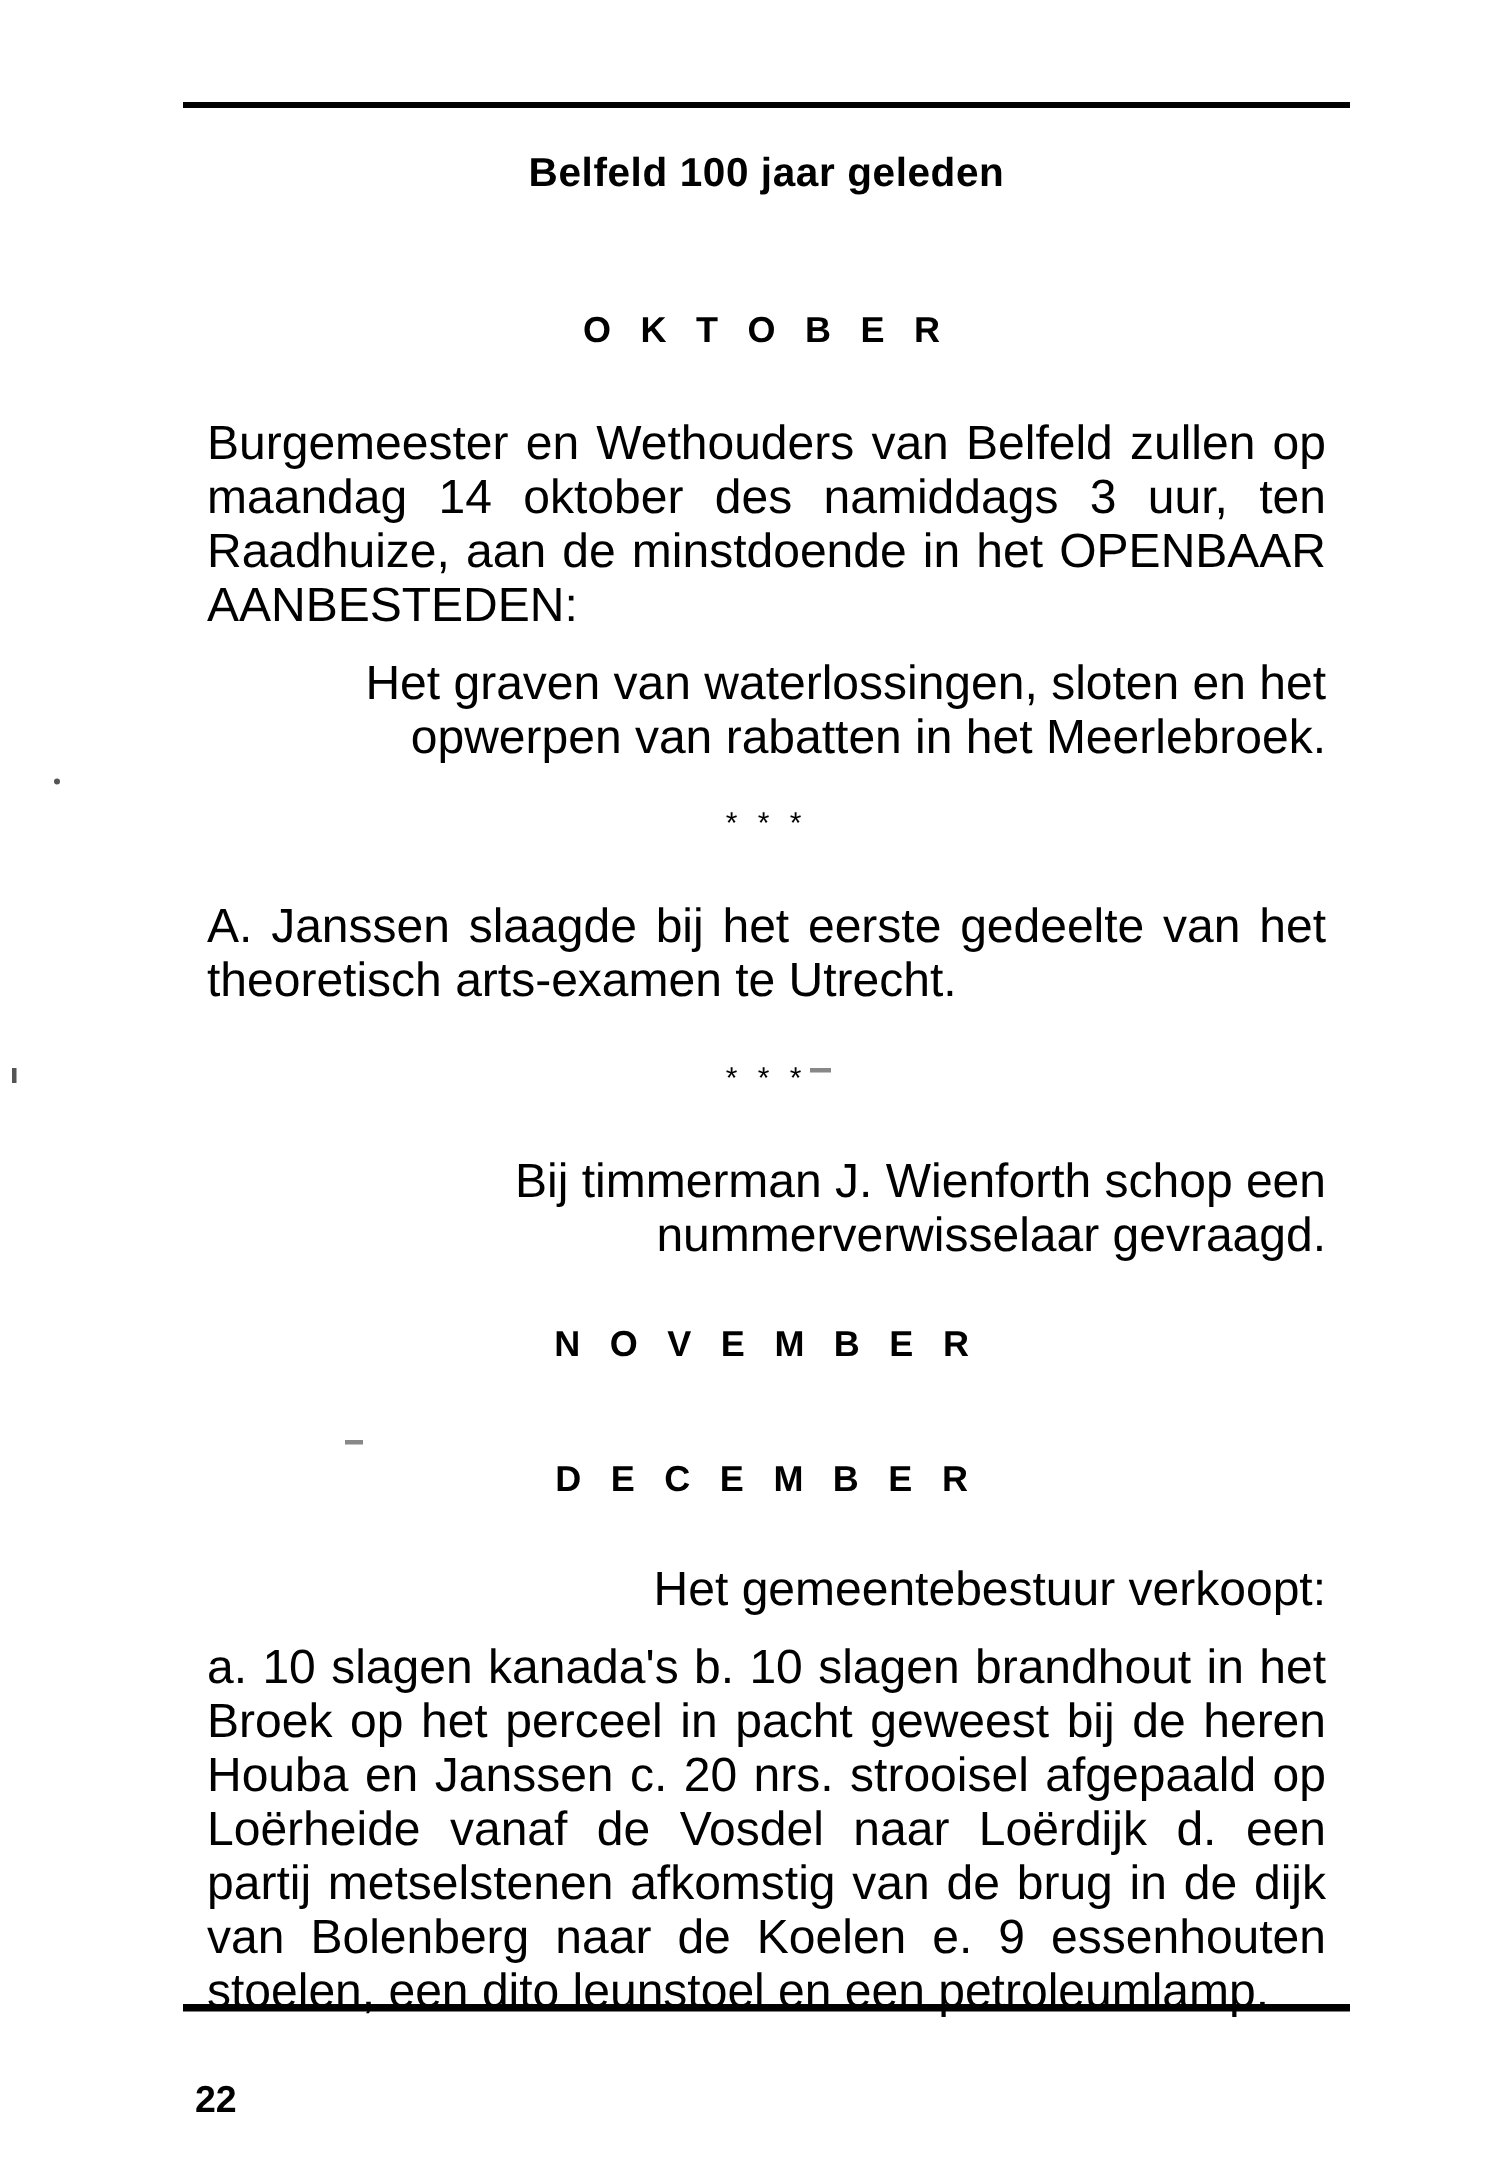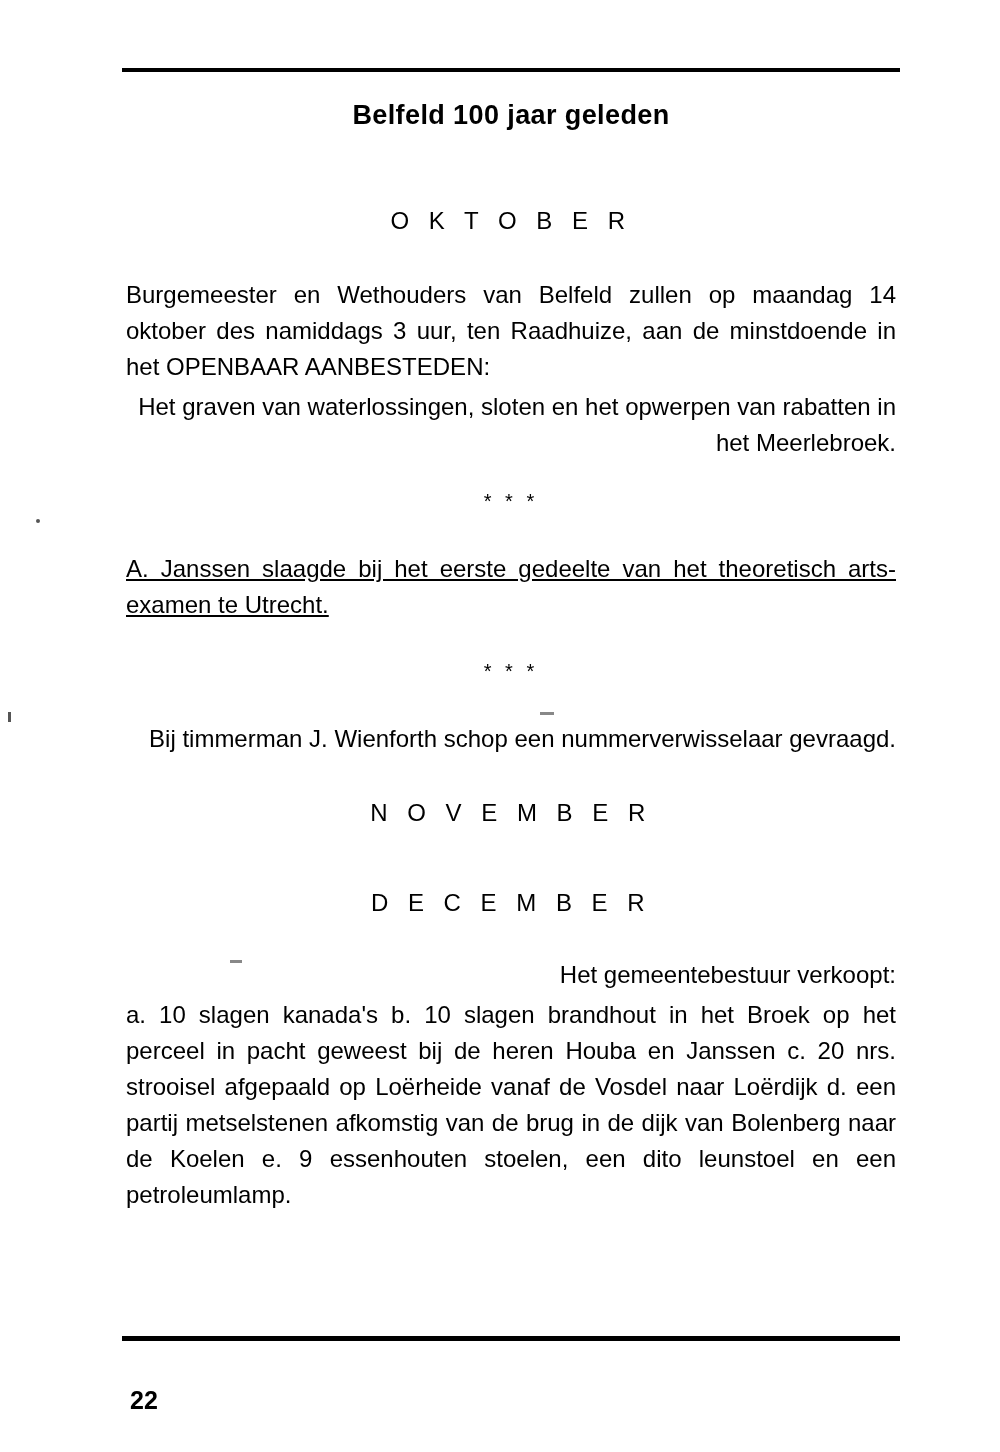--- a/index.html
+++ b/index.html
@@ -46,37 +46,37 @@
     font-weight: bold;
     text-align: center;
     letter-spacing: 0.4px;
     margin: 0 0 0 0;
     padding-top: 8px;
   }
   .section-heading {
     text-align: center;
     font-size: 24px;
     letter-spacing: 6.5px;
-    font-weight: normal;
+    font-weight: bold;
     margin: 0;
   }
   .heading-oktober { margin-top: 76px; }
   .heading-november { margin-top: 42px; }
   .heading-december { margin-top: 62px; }
   .para {
-    font-size: 24px;
+    font-size: 32px;
     line-height: 36px;
     text-align: justify;
-    margin: 4px;
+    margin: 16px;
   }
   .para-first { margin-top: 42px; }
   .para-tight { text-align: right; }
   .para-nov { margin-top: 36px; }
   .para-dec { margin-top: 40px; }
-  .para-janssen { margin-top: 40px; text-decoration: underline; }
+  .para-janssen { margin-top: 40px; }
   .para-timmerman { margin-top: 40px; }
   .stars {
     text-align: center;
     font-size: 20px;
     letter-spacing: 4px;
     margin: 30px 0 0 0;
     line-height: 20px;
   }
   .stars-2 { margin-top: 38px; }
   .signature {

